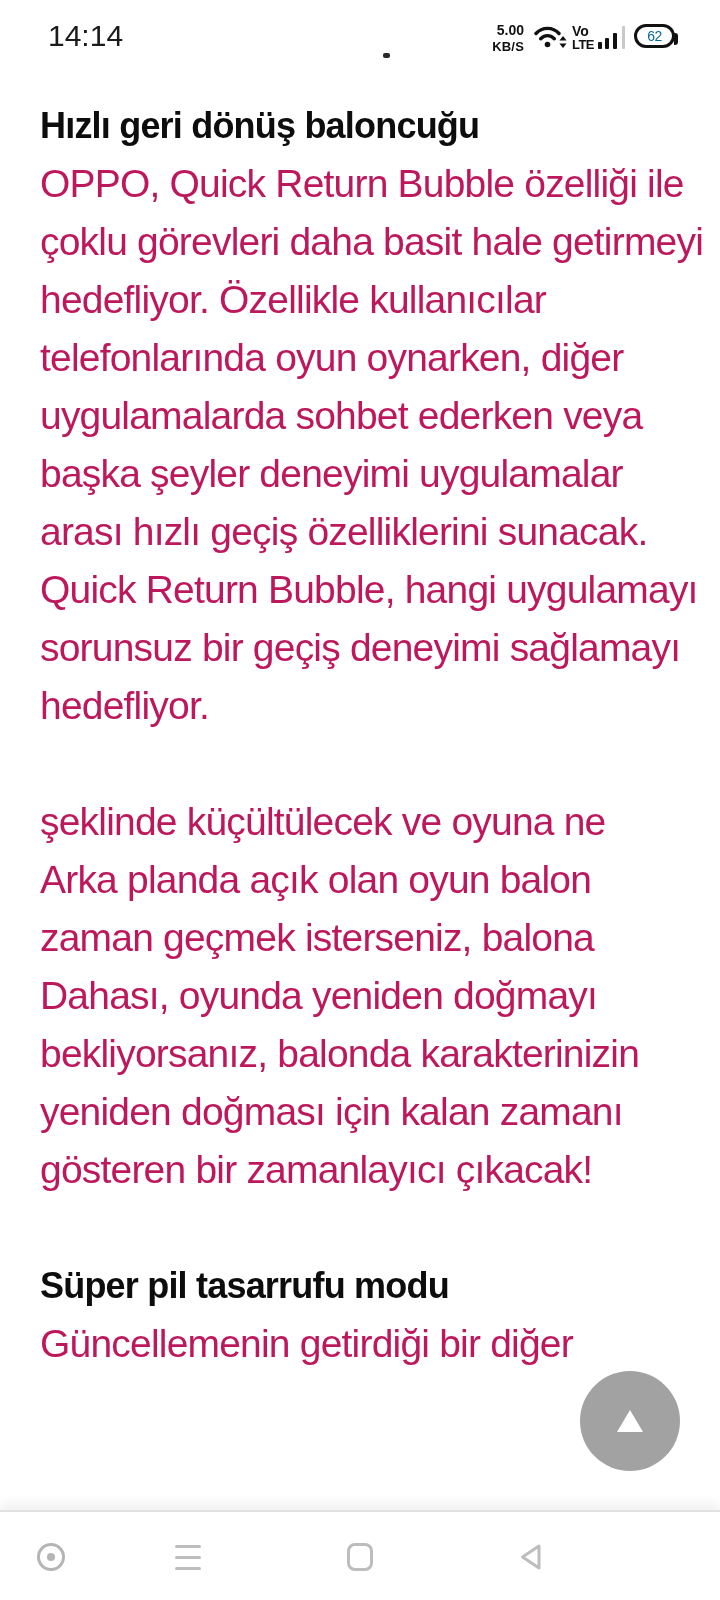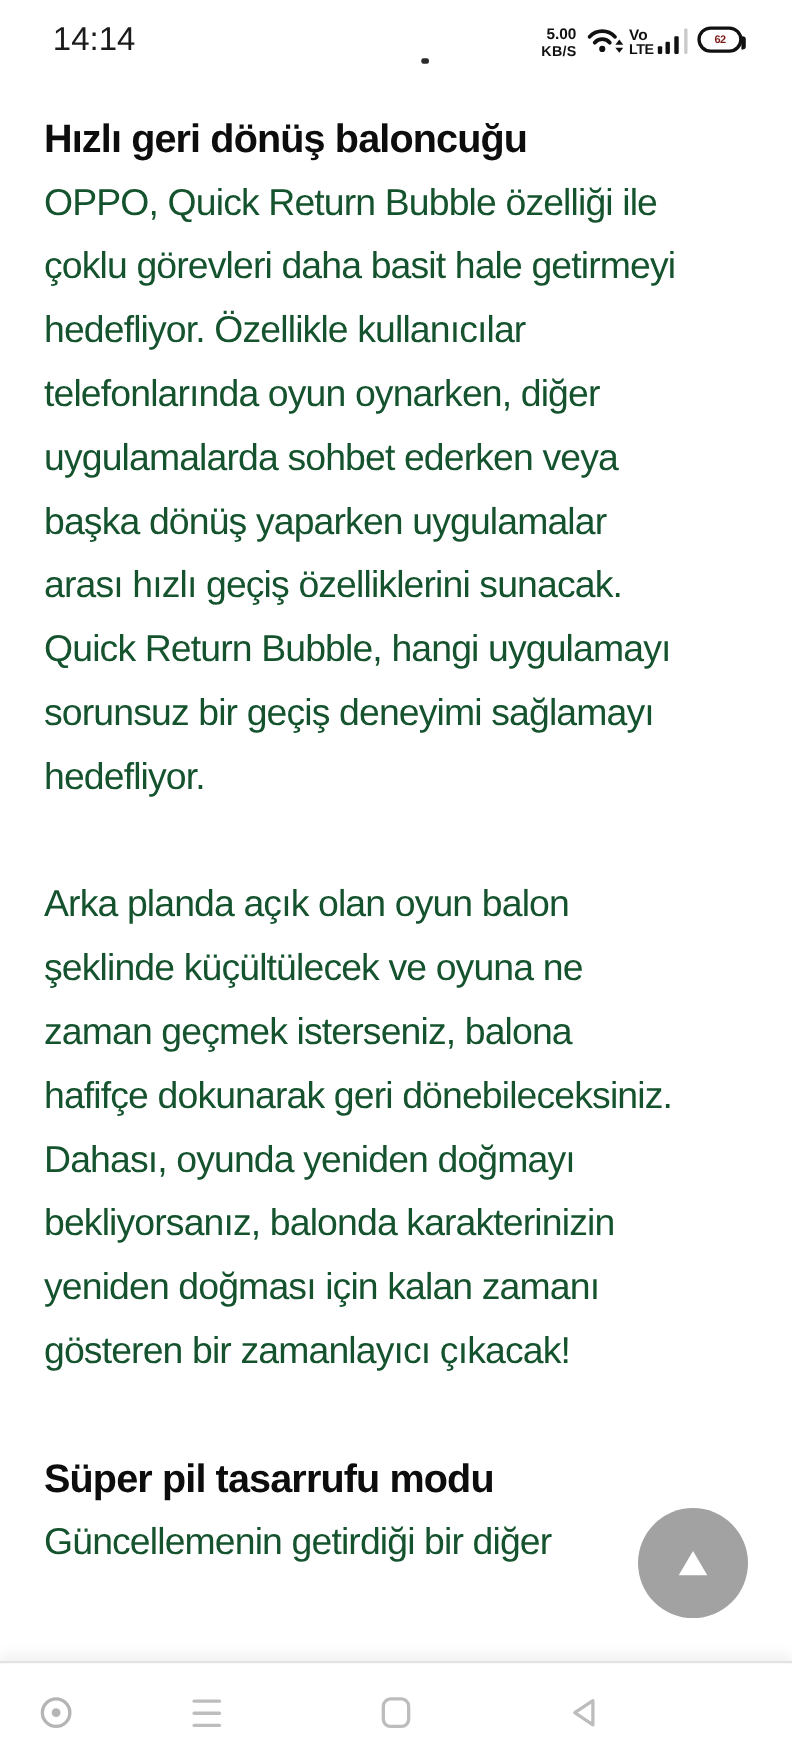--- a/index.html
+++ b/index.html
@@ -38,31 +38,31 @@
   .sb-signal i.b4 { left:24px; height:23px; background:#c9c9c9; width:3px; }
   .sb-batt {
     position:absolute; right:45px; top:24px; width:41px; height:24px;
     border:3px solid #111; border-radius:12px;
     display:flex; align-items:center; justify-content:center;
   }
   .sb-batt::after {
     content:""; position:absolute; right:-6px; top:6px; width:4px; height:12px;
     background:#111; border-radius:0 3px 3px 0;
   }
-  .sb-batt span { font-size:10px; color:#7f1d1d; letter-spacing:-0.5px;font-weight:bold; }
+  .sb-batt span { font-size:14px; color:#0369a1; letter-spacing:-0.5px; }
   .notch-dot {
     position:absolute; left:383px; top:53px; width:7px; height:5px;
     background:#2b2b2b; border-radius:2px;
   }
 
   
   .article { position:absolute; top:0; left:0; width:720px; padding:97px 55px 0 40px; }
   .line {
-    height:58px; line-height:58px; font-size:34px; letter-spacing:-0.8px;
-    white-space:nowrap; color:#14532d;
+    height:58px; line-height:58px; font-size:39px; letter-spacing:-0.8px;
+    white-space:nowrap; color:#be185d;
   }
   .h-line {
     height:58px; line-height:58px; font-size:36px; font-weight:700;
     letter-spacing:-0.8px; white-space:nowrap; color:#0d0d0d;
   }
   .gap-before { margin-top:58px; }
 
   
   .scroll-top {
     position:absolute; left:580px; top:1371px; width:100px; height:100px;
@@ -136,32 +136,31 @@
 
   <div class="article">
     <div class="h-line">Hızlı geri dönüş baloncuğu</div>
 
     <div>
         <div class="line">OPPO, Quick Return Bubble özelliği ile</div>
         <div class="line">çoklu görevleri daha basit hale getirmeyi</div>
         <div class="line">hedefliyor. Özellikle kullanıcılar</div>
         <div class="line">telefonlarında oyun oynarken, diğer</div>
         <div class="line">uygulamalarda sohbet ederken veya</div>
-        <div class="line">başka dönüş yaparken uygulamalar</div>
+        <div class="line">başka şeyler deneyimi uygulamalar</div>
         <div class="line">arası hızlı geçiş özelliklerini sunacak.</div>
         <div class="line">Quick Return Bubble, hangi uygulamayı</div>
         <div class="line">sorunsuz bir geçiş deneyimi sağlamayı</div>
         <div class="line">hedefliyor.</div>
       </div>
 
     <div class="gap-before">
+        <div class="line">şeklinde küçültülecek ve oyuna ne</div>
         <div class="line">Arka planda açık olan oyun balon</div>
-        <div class="line">şeklinde küçültülecek ve oyuna ne</div>
         <div class="line">zaman geçmek isterseniz, balona</div>
-        <div class="line">hafifçe dokunarak geri dönebileceksiniz.</div>
         <div class="line">Dahası, oyunda yeniden doğmayı</div>
         <div class="line">bekliyorsanız, balonda karakterinizin</div>
         <div class="line">yeniden doğması için kalan zamanı</div>
         <div class="line">gösteren bir zamanlayıcı çıkacak!</div>
       </div>
 
     <div class="h-line gap-before">Süper pil tasarrufu modu</div>
 
     <div>
         <div class="line">Güncellemenin getirdiği bir diğer</div>

